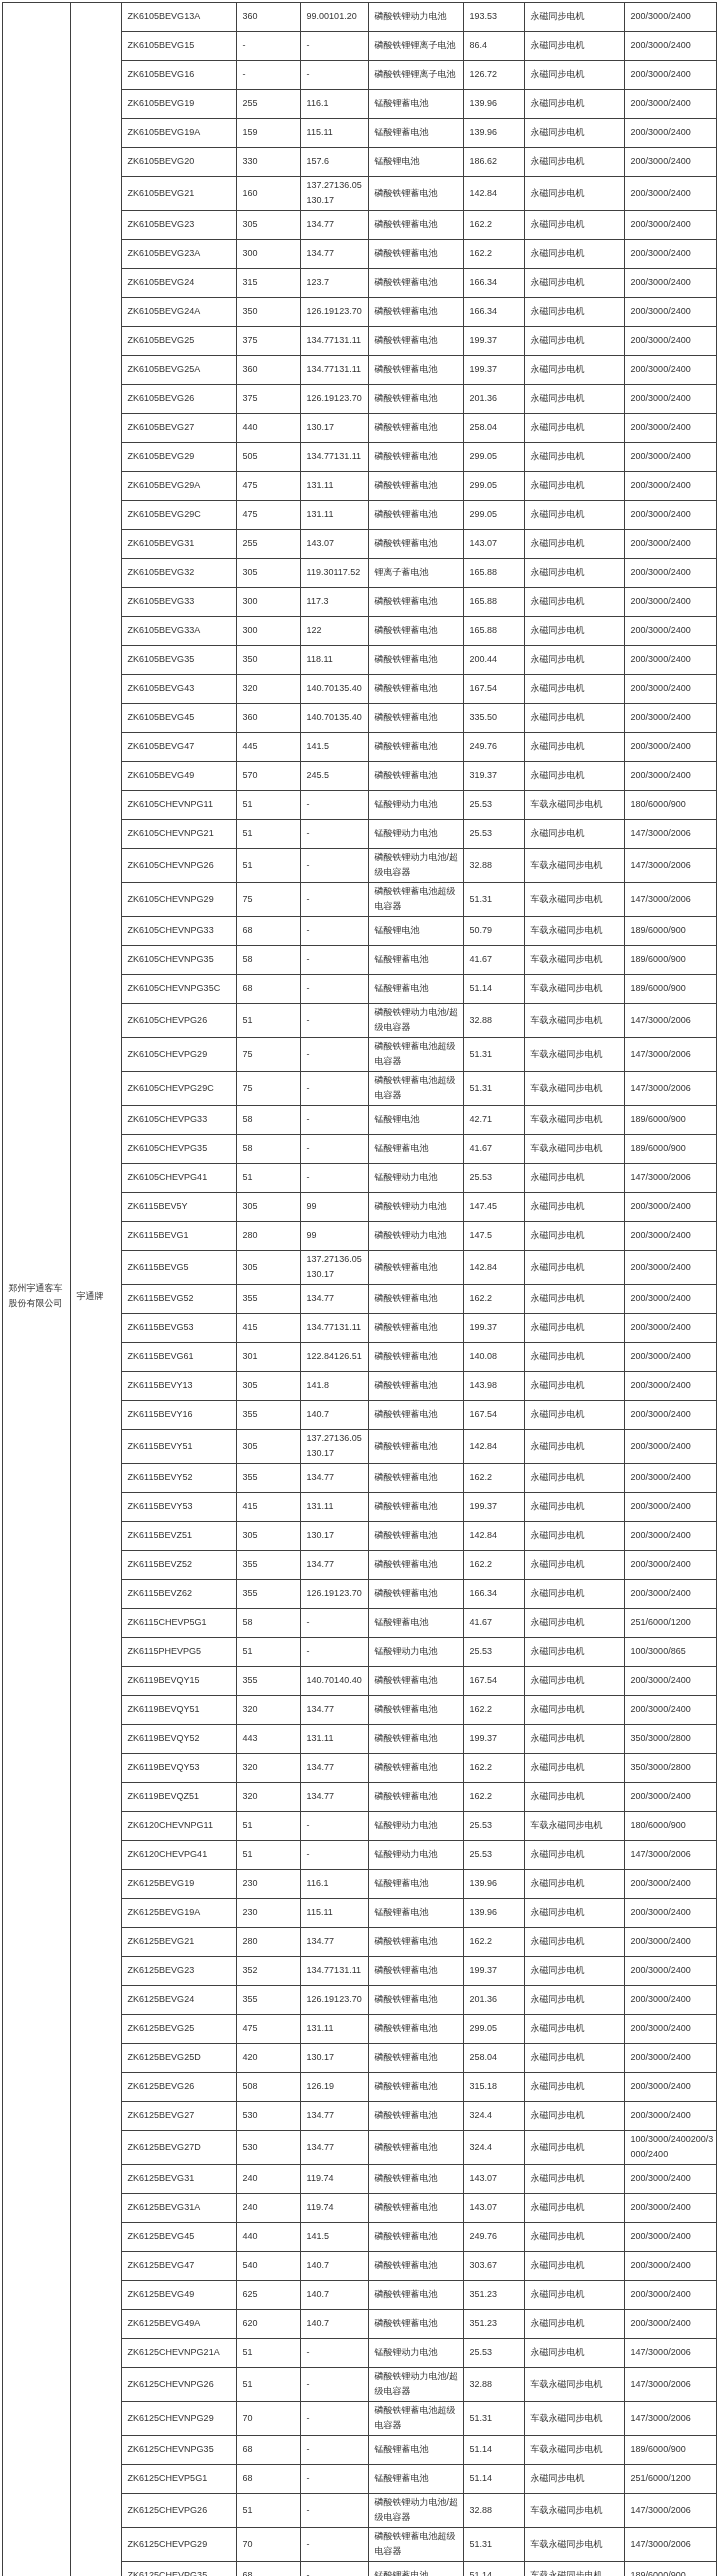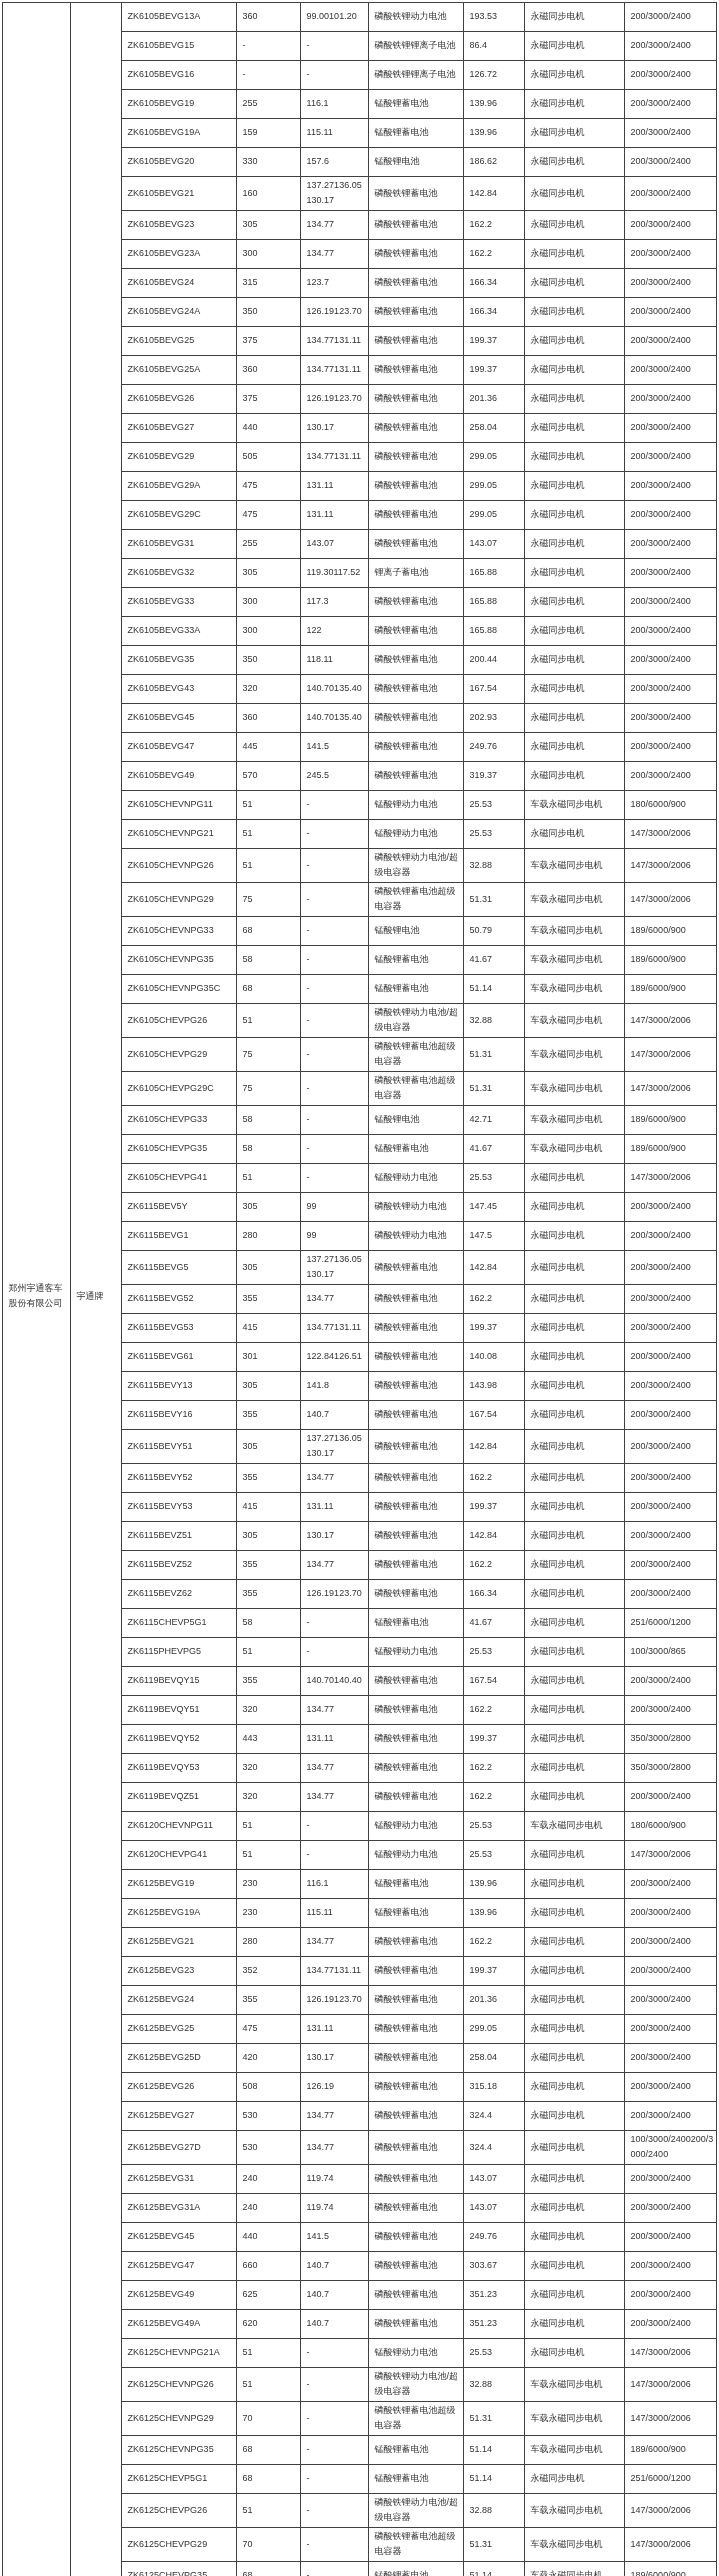--- a/index.html
+++ b/index.html
@@ -276,21 +276,21 @@
           <td class="c3">磷酸铁锂蓄电池</td>
           <td class="c4">167.54</td>
           <td class="c5">永磁同步电机</td>
           <td class="c6">200/3000/2400</td>
         </tr>
         <tr>
           <td class="c0">ZK6105BEVG45</td>
           <td class="c1">360</td>
           <td class="c2">140.70135.40</td>
           <td class="c3">磷酸铁锂蓄电池</td>
-          <td class="c4">202.93</td>
+          <td class="c4">335.50</td>
           <td class="c5">永磁同步电机</td>
           <td class="c6">200/3000/2400</td>
         </tr>
         <tr>
           <td class="c0">ZK6105BEVG47</td>
           <td class="c1">445</td>
           <td class="c2">141.5</td>
           <td class="c3">磷酸铁锂蓄电池</td>
           <td class="c4">249.76</td>
           <td class="c5">永磁同步电机</td>
@@ -741,21 +741,21 @@
           <td class="c0">ZK6125BEVG45</td>
           <td class="c1">440</td>
           <td class="c2">141.5</td>
           <td class="c3">磷酸铁锂蓄电池</td>
           <td class="c4">249.76</td>
           <td class="c5">永磁同步电机</td>
           <td class="c6">200/3000/2400</td>
         </tr>
         <tr>
           <td class="c0">ZK6125BEVG47</td>
-          <td class="c1">660</td>
+          <td class="c1">540</td>
           <td class="c2">140.7</td>
           <td class="c3">磷酸铁锂蓄电池</td>
           <td class="c4">303.67</td>
           <td class="c5">永磁同步电机</td>
           <td class="c6">200/3000/2400</td>
         </tr>
         <tr>
           <td class="c0">ZK6125BEVG49</td>
           <td class="c1">625</td>
           <td class="c2">140.7</td>

